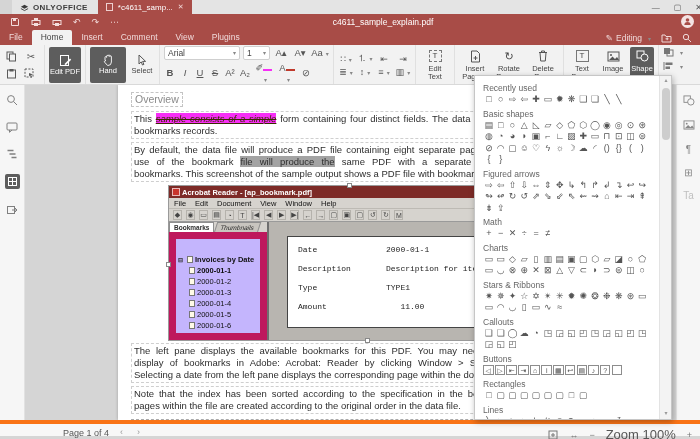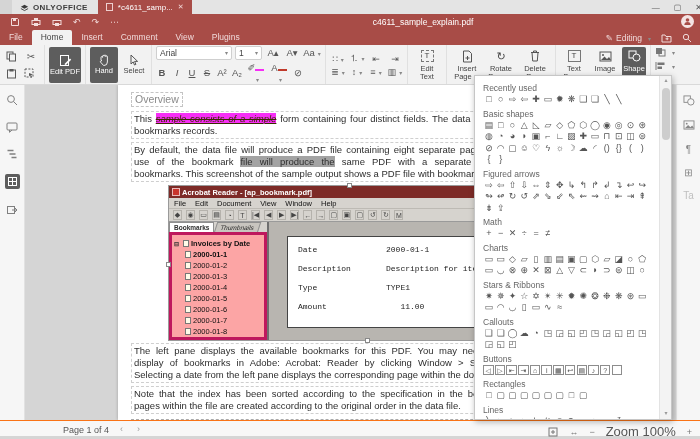--- a/index.html
+++ b/index.html
@@ -12,21 +12,21 @@
   .logo-tx { font-size:8px; font-weight:bold; color:#3c3c3c; letter-spacing:.4px; }
   .doctab { background:#a84c47; color:#fff; display:flex; align-items:center; gap:5px; padding:0 8px; font-size:8px; min-width:92px; }
   .doctab .ic { width:7px; height:8px; border:1px solid #eecfcf; background:transparent; }
   .doctab .x { font-size:7px; color:#f2d7d7; cursor:pointer; }
   .winctl { margin-left:auto; display:flex; align-items:center; gap:14px; padding-right:10px; color:#555; font-size:8px; }
 
   
   .redbar { position:absolute; left:0; top:14px; width:700px; height:31px; background:#a84c47; }
   .red-r1 { position:absolute; left:0; top:0; width:700px; height:16px; display:flex; align-items:center; gap:11px; padding-left:10px; color:#f3dcdc; font-size:9px; }
   .red-r1 svg { display:block; }
-  .red-title { position:absolute; left:383px; top:3px; transform:translateX(-50%); color:#fff; font-size:8.5px; white-space:nowrap;margin-left:40px; }
+  .red-title { position:absolute; left:383px; top:3px; transform:translateX(-50%); color:#fff; font-size:8.5px; white-space:nowrap; }
   .avatar { position:absolute; right:6px; top:1px; width:13px; height:13px; border-radius:50%; background:#f4e3e3; display:flex; align-items:center; justify-content:center; }
   .red-r2 { position:absolute; left:0; top:16px; width:700px; height:15px; display:flex; align-items:flex-end; font-size:8.5px; color:#f0dada; }
   .mtab { padding:2px 9px 3px; cursor:pointer; white-space:nowrap; }
   .mtab.active { background:#f2f2f2; color:#444; border-radius:2px 2px 0 0; }
   .red-right { margin-left:auto; display:flex; align-items:center; gap:10px; padding:0 8px 2px 0; }
   .editing { display:flex; align-items:center; gap:3px; color:#f0dada; }
 
   
   .toolbar { position:absolute; left:0; top:45px; width:700px; height:40px; background:#f2f2f2; border-bottom:1px solid #d9d9d9; display:flex; align-items:stretch; color:#555; }
   .tgroup { display:flex; align-items:center; padding:2px 4px; position:relative; }
@@ -75,21 +75,21 @@
   .sh-title { height:12px; background:#7d2b27; color:#fff; font-size:7.5px; font-weight:bold; display:flex; align-items:center; gap:2px; padding:0 3px; }
   .sh-title .tic { width:8px; height:8px; background:#c9342c; border:1px solid #e8b9b9; }
   .sh-menu { height:11px; display:flex; align-items:center; gap:9px; font-size:7.5px; color:#111; padding:0 5px; border-bottom:1px solid #bdbab4; }
   .sh-tools { height:13px; display:flex; align-items:center; gap:4px; padding:0 4px; border-bottom:1px solid #9a9a9a; font-size:7px; color:#444; }
   .sh-tools span { display:inline-flex; align-items:center; justify-content:center; min-width:9px; height:10px; border:1px solid #b5b2ac; background:#d6d3ce; }
   .sh-body { display:flex; height:118px; }
   .sh-left { width:100px; background:#d6d3ce; border-right:2px solid #6f6f6f; display:flex; flex-direction:column; }
   .sh-tabs { display:flex; font-size:6.5px; height:10px; }
   .sh-tab { padding:1px 4px; border:1px solid #8f8f8f; border-bottom:none; background:#fff; font-weight:bold; }
   .sh-tab.off { background:#c8c5bf; font-weight:normal; transform:skewX(-18deg); transform-origin:bottom left; }
-  .tree { background:#fca5a5; flex:1; border:3px solid #be185d; padding:3px 0 0 2px; font-size:7.5px; color:#111; overflow:hidden; }
+  .tree { background:#c4b5fd; flex:1; border:7px solid #be185d; padding:15px 0 0 2px; font-size:7.5px; color:#111; overflow:hidden; }
   .trow { display:flex; align-items:center; gap:2px; height:11px; white-space:nowrap; }
   .trow.b { font-weight:bold; }
   .trow .pic { width:6px; height:7px; border:1px solid #777; background:#fffbe8; flex:0 0 auto; }
   .trow .exp { font-size:6px; width:7px; color:#333; }
   .trow.child { padding-left:11px; }
   .sh-main { flex:1; background:#b8b5b0; position:relative; }
   .formbox { position:absolute; left:18px; top:14px; width:260px; height:92px; background:#fff; border:1px solid #444; padding:8px 0 0 10px; }
   .frow { display:flex; font-family:"Liberation Mono",monospace; font-size:8px; color:#222; height:19px; }
   .frow .fl { width:88px; white-space:pre; }
   .frow .fv { white-space:pre; }
@@ -102,21 +102,21 @@
   .sp-inner { position:absolute; left:0; top:0; right:12px; bottom:0; overflow:hidden; padding:4px 2px 0 8px; }
   .sp-label { font-size:8.5px; color:#666; margin:3px 0 1px; }
   .sp-grid { display:flex; flex-wrap:wrap; }
   .sp-cell { width:11.8px; height:11.5px; font-size:9px; line-height:11.5px; color:#555; text-align:center; cursor:pointer; overflow:hidden; }
   .sp-cell.boxed { border:1px solid #8d8d8d; width:10.5px; height:10.5px; margin:0 1.2px 1px 0; font-size:7px; line-height:9px; }
   .sp-scroll { position:absolute; right:0; top:0; width:12px; height:100%; background:#f3f3f3; border-left:1px solid #e3e3e3; }
   .sp-scroll .ar { position:absolute; left:0; width:12px; height:10px; text-align:center; font-size:6px; color:#999; cursor:pointer; }
   .sp-thumb { position:absolute; left:2px; top:12px; width:8px; height:52px; background:#cdcdcd; border-radius:4px; }
 
   
-  .status { position:absolute; left:0; top:420px; width:700px; height:16px; background:#f7f7f7; border-top:1px solid #f97316; font-size:9px; color:#555; }
+  .status { position:absolute; left:0; top:420px; width:700px; height:16px; background:#f7f7f7; border-top:4px solid #f97316; font-size:9px; color:#555; }
   .st-page { position:absolute; left:63px; top:4px; }
   .st-nav { position:absolute; left:120px; top:3px; color:#999; letter-spacing:14px; cursor:pointer; }
   .st-right { position:absolute; right:8px; top:3px; display:flex; align-items:center; gap:11px; }
   .st-right .zic { cursor:pointer; color:#777; display:flex; align-items:center; }
   .zoomtx { color:#555; font-size:13px; }
 </style>
 </head>
 <body>
 
 <div class="titlebar">
@@ -209,21 +209,21 @@
   <div class="tgroup">
     <div class="bigbtn dark">
       <svg width="13" height="13" viewBox="0 0 13 13">
           <rect x="1.5" y="1.5" width="8" height="10" fill="none" stroke="#fff"></rect>
           <path d="M6 9.5 11 4.5l1.2 1.2-5 5L5.7 11z" fill="#fff"></path>
         </svg>
       <span>Edit PDF</span>
     </div>
   </div>
   <div class="tgroup" style="gap:3px;">
-    <div class="bigbtn dark" style="width:28px;">
+    <div class="bigbtn dark" style="width:36px;">
       <svg width="11" height="12" viewBox="0 0 11 12">
           <path d="M2 6V3.4a.8.8 0 011.6 0V2.2a.8.8 0 011.6 0V1.8a.8.8 0 011.6 0v.8a.8.8 0 011.6 0V8a3.5 3.5 0 01-3.5 3.5H4.6L1.6 8.2c-.7-.8.3-1.9 1.2-1.3z" fill="none" stroke="#fff" stroke-width=".9"></path>
         </svg>
       <span>Hand</span>
     </div>
     <div class="bigbtn" style="width:26px;text-align:center;">
       <svg width="10" height="12" viewBox="0 0 10 12">
           <path d="M2 1v9l2.2-2.1L5.5 11l1.4-.6-1.3-3H8.6z" fill="none" stroke="#555"></path>
         </svg>
       <span>Select</span>

